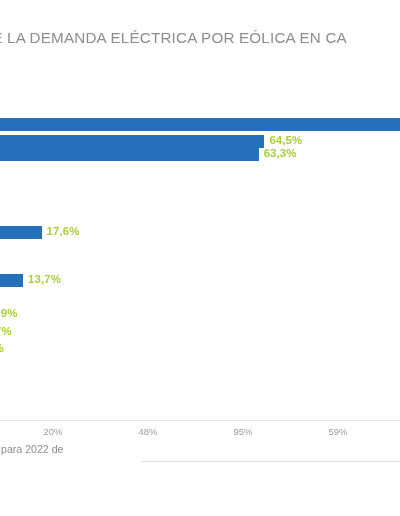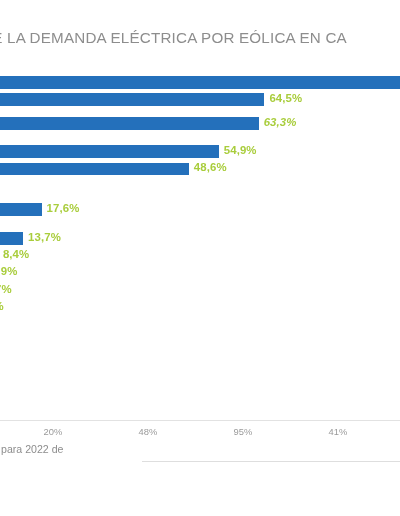--- a/index.html
+++ b/index.html
@@ -26,20 +26,21 @@
     position:absolute;
     left:0; top:75px;
     width:400px; height:345px;
   }
 
   .bar-row{
     position:absolute;
     left:0;
     height:17.35px;
     width:400px;
+    margin-top:42px;
   }
   .bar{
     position:absolute;
     left:-42px;
     top:1px;
     height:12.5px;
     background:#2470bb;
   }
   .bar.highlight{ background:#3fb4dd; }
 
@@ -92,57 +93,46 @@
 <div id="chart-title">RA DE LA DEMANDA ELÉCTRICA POR EÓLICA EN CA</div>
 
 <div id="plot-area">
     <div class="bar-row" style="top: 0px;">
       <div class="bar" style="width: 456px;"></div>
     </div>
     <div class="bar-row" style="top: 17.35px;">
       <div class="bar" style="width: 306.375px;"></div>
       <div class="bar-label" style="left: 269.375px;">64,5%</div>
     </div>
-    <div class="bar-row" style="top: 41px; font-style: italic;">
+    <div class="bar-row" style="top: 30px;">
       <div class="bar" style="width: 300.675px;"></div>
       <div class="bar-label" style="left: 263.675px;">63,3%</div>
     </div>
-    <div class="bar-row" style="top: 69.4px;">
-      <div class="bar" style="width: 260.775px;"></div>
-      <div class="bar-label" style="left: 223.775px;">54,9%</div>
-    </div>
-    <div class="bar-row" style="top: 86.75px;">
-      <div class="bar" style="width: 230.85px;"></div>
-      <div class="bar-label" style="left: 193.85px;">48,6%</div>
-    </div>
-    <div class="bar-row" style="top: 127px;">
+    <div class="bar-row" style="top: 108px;">
       <div class="bar" style="width: 83.6px;"></div>
       <div class="bar-label" style="left: 46.6px;">17,6%</div>
     </div>
     <div class="bar-row" style="top: 156.15px;">
       <div class="bar" style="width: 65.075px;"></div>
       <div class="bar-label" style="left: 28.075px;">13,7%</div>
-    </div>
-    <div class="bar-row" style="top: 173.5px;">
-      <div class="bar-label" style="left: 2.9px;">8,4%</div>
     </div>
     <div class="bar-row" style="top: 190.85px;">
       <div class="bar-label" style="left: -8.975px;">5,9%</div>
     </div>
     <div class="bar-row" style="top: 208.2px;">
       <div class="bar-label" style="left: -14.675px;">4,7%</div>
     </div>
     <div class="bar-row" style="top: 225.55px;">
       <div class="bar-label" style="left: -22.75px;">3,0%</div>
     </div>
   </div>
 
 <div id="axis-line"></div>
 <div id="axis-ticks">
     <div class="axis-tick" style="left: 53px;">20%</div>
     <div class="axis-tick" style="left: 148px;">48%</div>
     <div class="axis-tick" style="left: 243px;">95%</div>
-    <div class="axis-tick" style="left: 338px;">41%</div>
+    <div class="axis-tick" style="left: 338px;">59%</div>
   </div>
 
 <div id="footnote">ón, los datos para 2022 de</div>
 
 <div id="bottom-divider"></div>
 
 </body></html>

